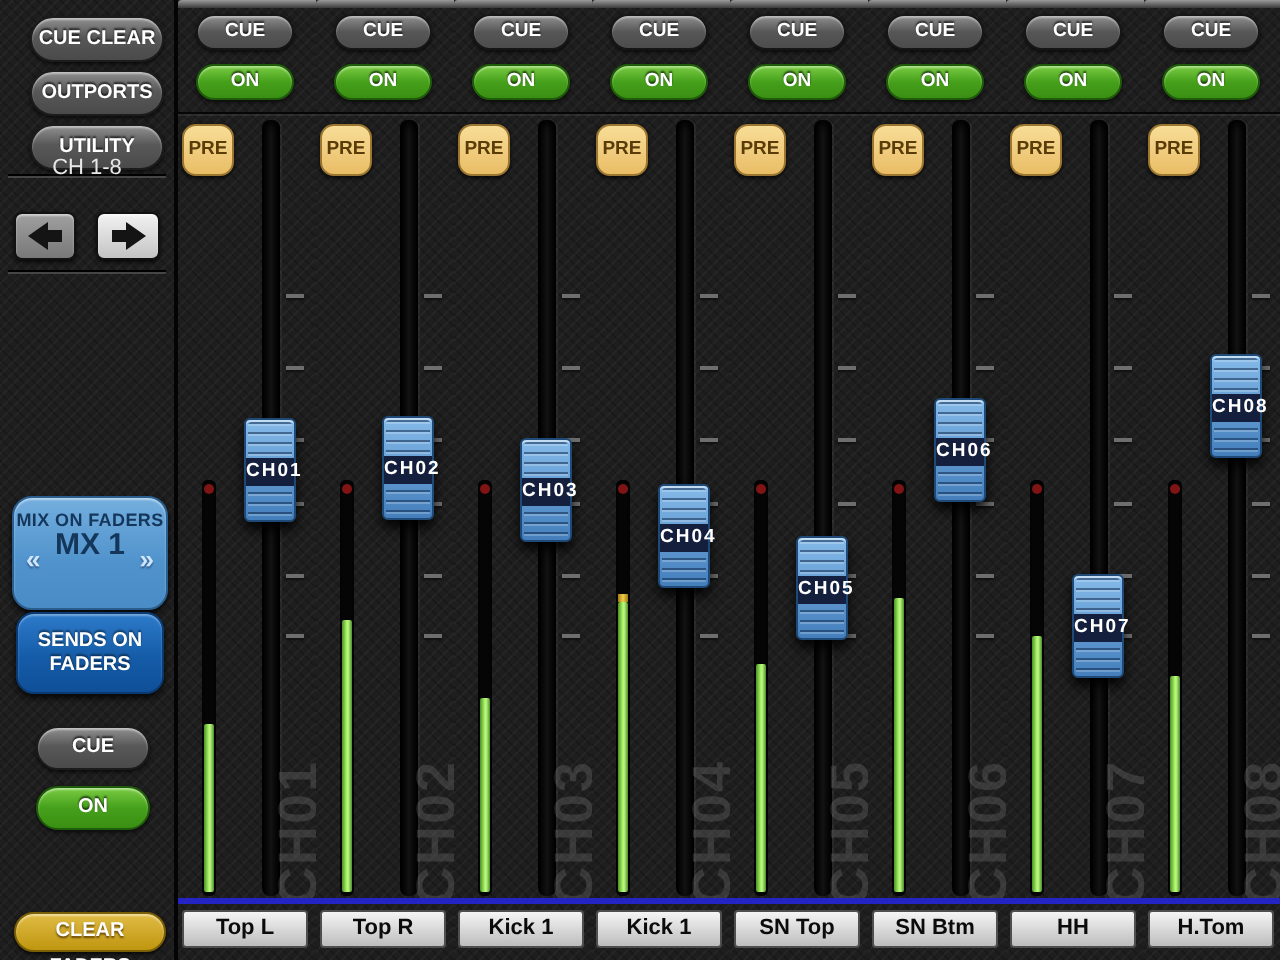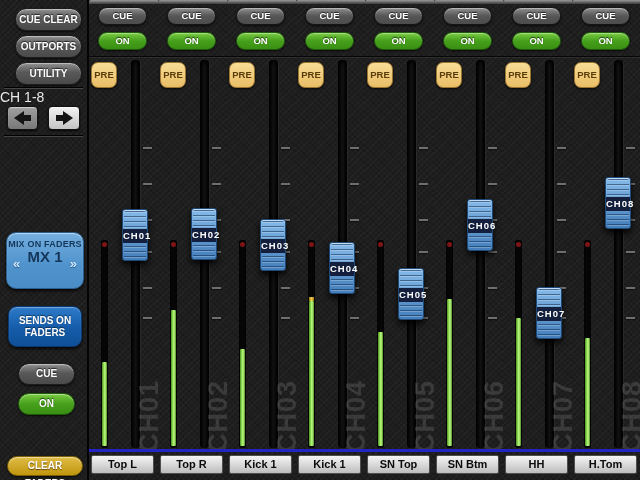--- a/index.html
+++ b/index.html
@@ -21,34 +21,34 @@
   .side-pill{
     position:absolute;left:15px;width:67px;height:23px;
     border-radius:12px;border:1px solid #1c1c1c;box-sizing:border-box;
     background:linear-gradient(#909090,#585858 45%,#4a4a4a);
     box-shadow:inset 0 1px 1px rgba(255,255,255,.45), 0 1px 2px rgba(0,0,0,.7);
     color:#fff;font-size:10px;font-weight:bold;text-align:center;line-height:21px;
     text-shadow:0 -1px 1px rgba(0,0,0,.7);
     cursor:pointer;
   }
   .divider{position:absolute;left:4px;width:79px;height:1px;background:#454545;box-shadow:0 -1px 0 #000;}
-  #ch-range{position:absolute;left:0;top:89px;width:87px;text-align:left;color:#e8e8e8;font-size:14px;}
+  #ch-range{position:absolute;left:0;top:78px;width:87px;text-align:center;color:#e8e8e8;font-size:11px;}
   .nav-btn{
     position:absolute;top:106px;height:24px;border-radius:4px;border:1px solid #111;box-sizing:border-box;
     box-shadow:inset 0 1px 1px rgba(255,255,255,.5), 0 1px 2px rgba(0,0,0,.8);
     display:flex;align-items:center;justify-content:center;cursor:pointer;
   }
   #nav-prev{left:7px;width:31px;background:linear-gradient(#a0a0a0,#787878);}
   #nav-next{left:48px;width:32px;background:linear-gradient(#f2f2f2,#c4c4c4);}
   .arr{display:flex;align-items:center;}
   .arr .tri-l{width:0;height:0;border-top:7px solid transparent;border-bottom:7px solid transparent;border-right:10px solid #141414;}
   .arr .tri-r{width:0;height:0;border-top:7px solid transparent;border-bottom:7px solid transparent;border-left:10px solid #141414;}
   .arr .stem{width:7px;height:6px;background:#141414;}
   #mix-box{
-    position:absolute;left:6px;top:232px;width:78px;height:57px;border-radius:10px;
+    position:absolute;left:6px;top:248px;width:78px;height:57px;border-radius:10px;
     background:linear-gradient(#74aede,#4f92cc 60%,#4a8cc6);
     border:1px solid #2a5e8e;box-sizing:border-box;
     box-shadow:inset 0 1px 1px rgba(255,255,255,.5), 0 2px 3px rgba(0,0,0,.8);
     color:#14365a;text-align:center;cursor:pointer;
   }
   #mix-title{font-size:9px;font-weight:bold;margin-top:6px;letter-spacing:.2px;}
   #mix-number{font-size:17px;font-weight:bold;line-height:18px;}
   #mix-name{font-size:15px;font-weight:bold;line-height:16px;}
   .mix-chev{position:absolute;top:23px;font-size:13px;font-weight:bold;color:#cfe6fa;text-shadow:0 1px 1px rgba(0,0,50,.4);cursor:pointer;}
   #chev-prev{left:6px;} #chev-next{right:6px;}

